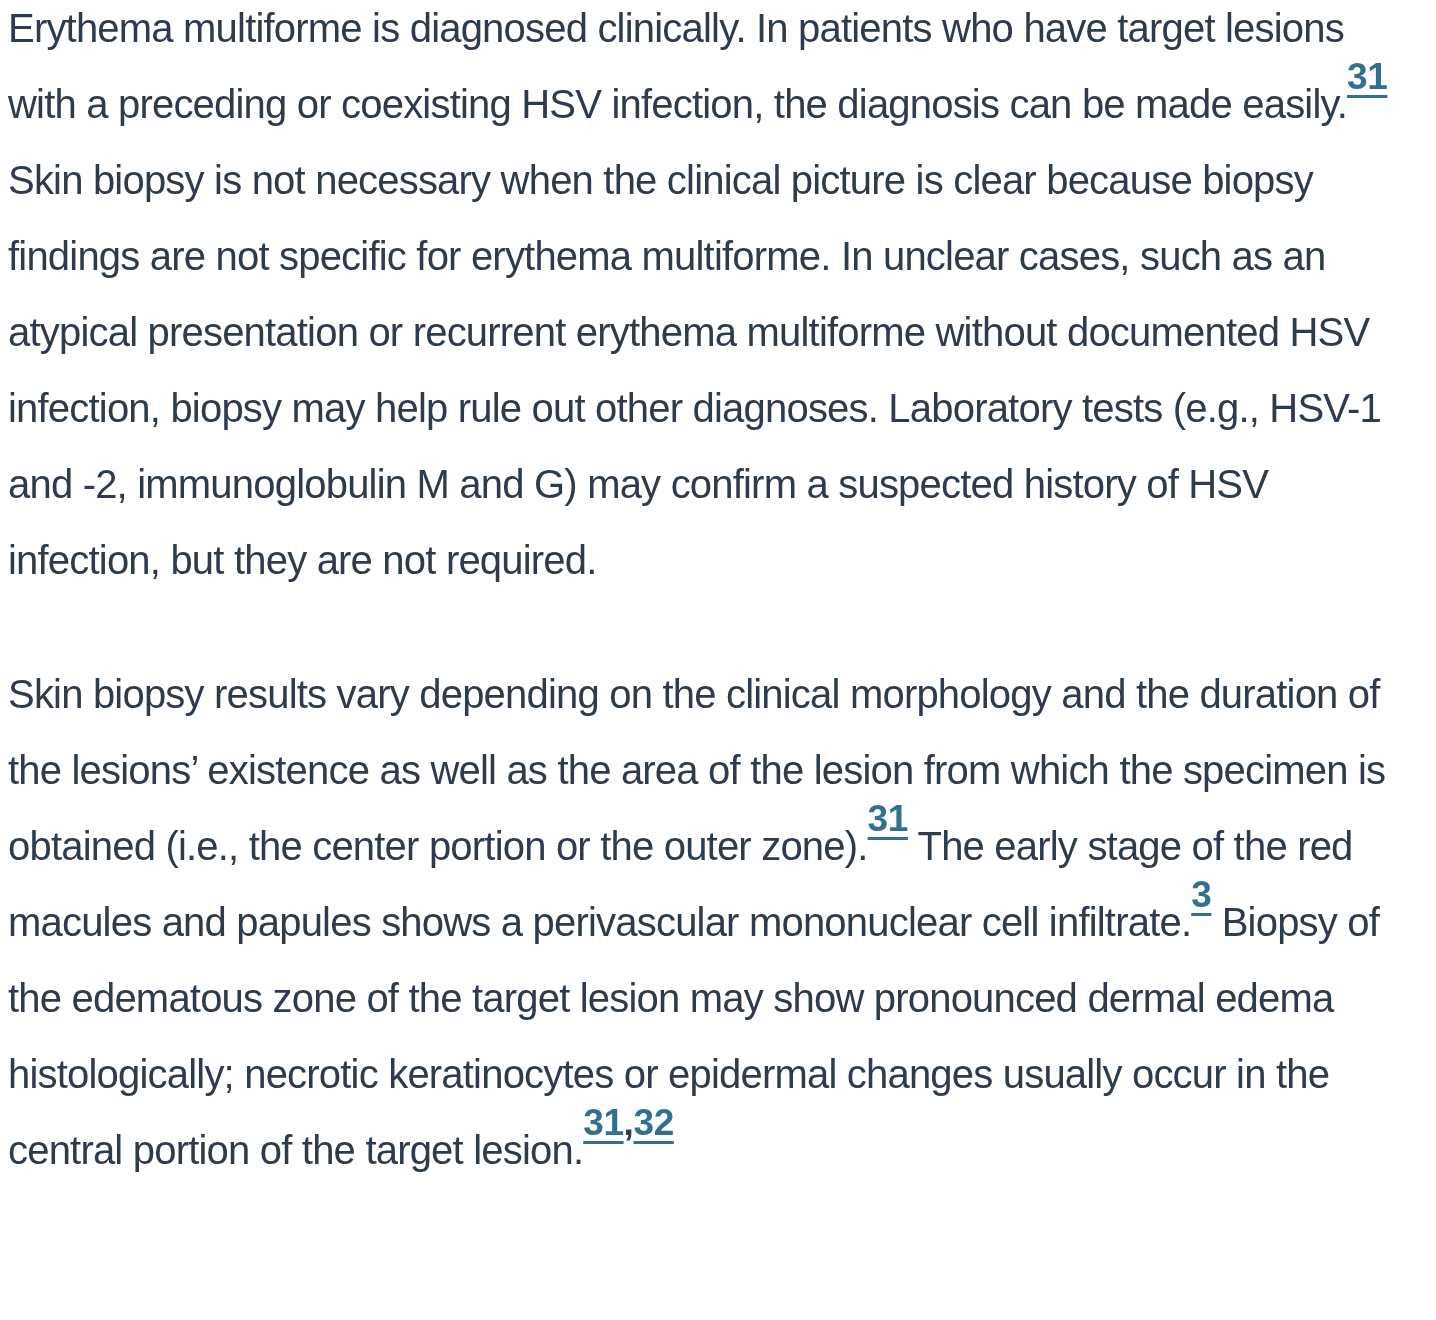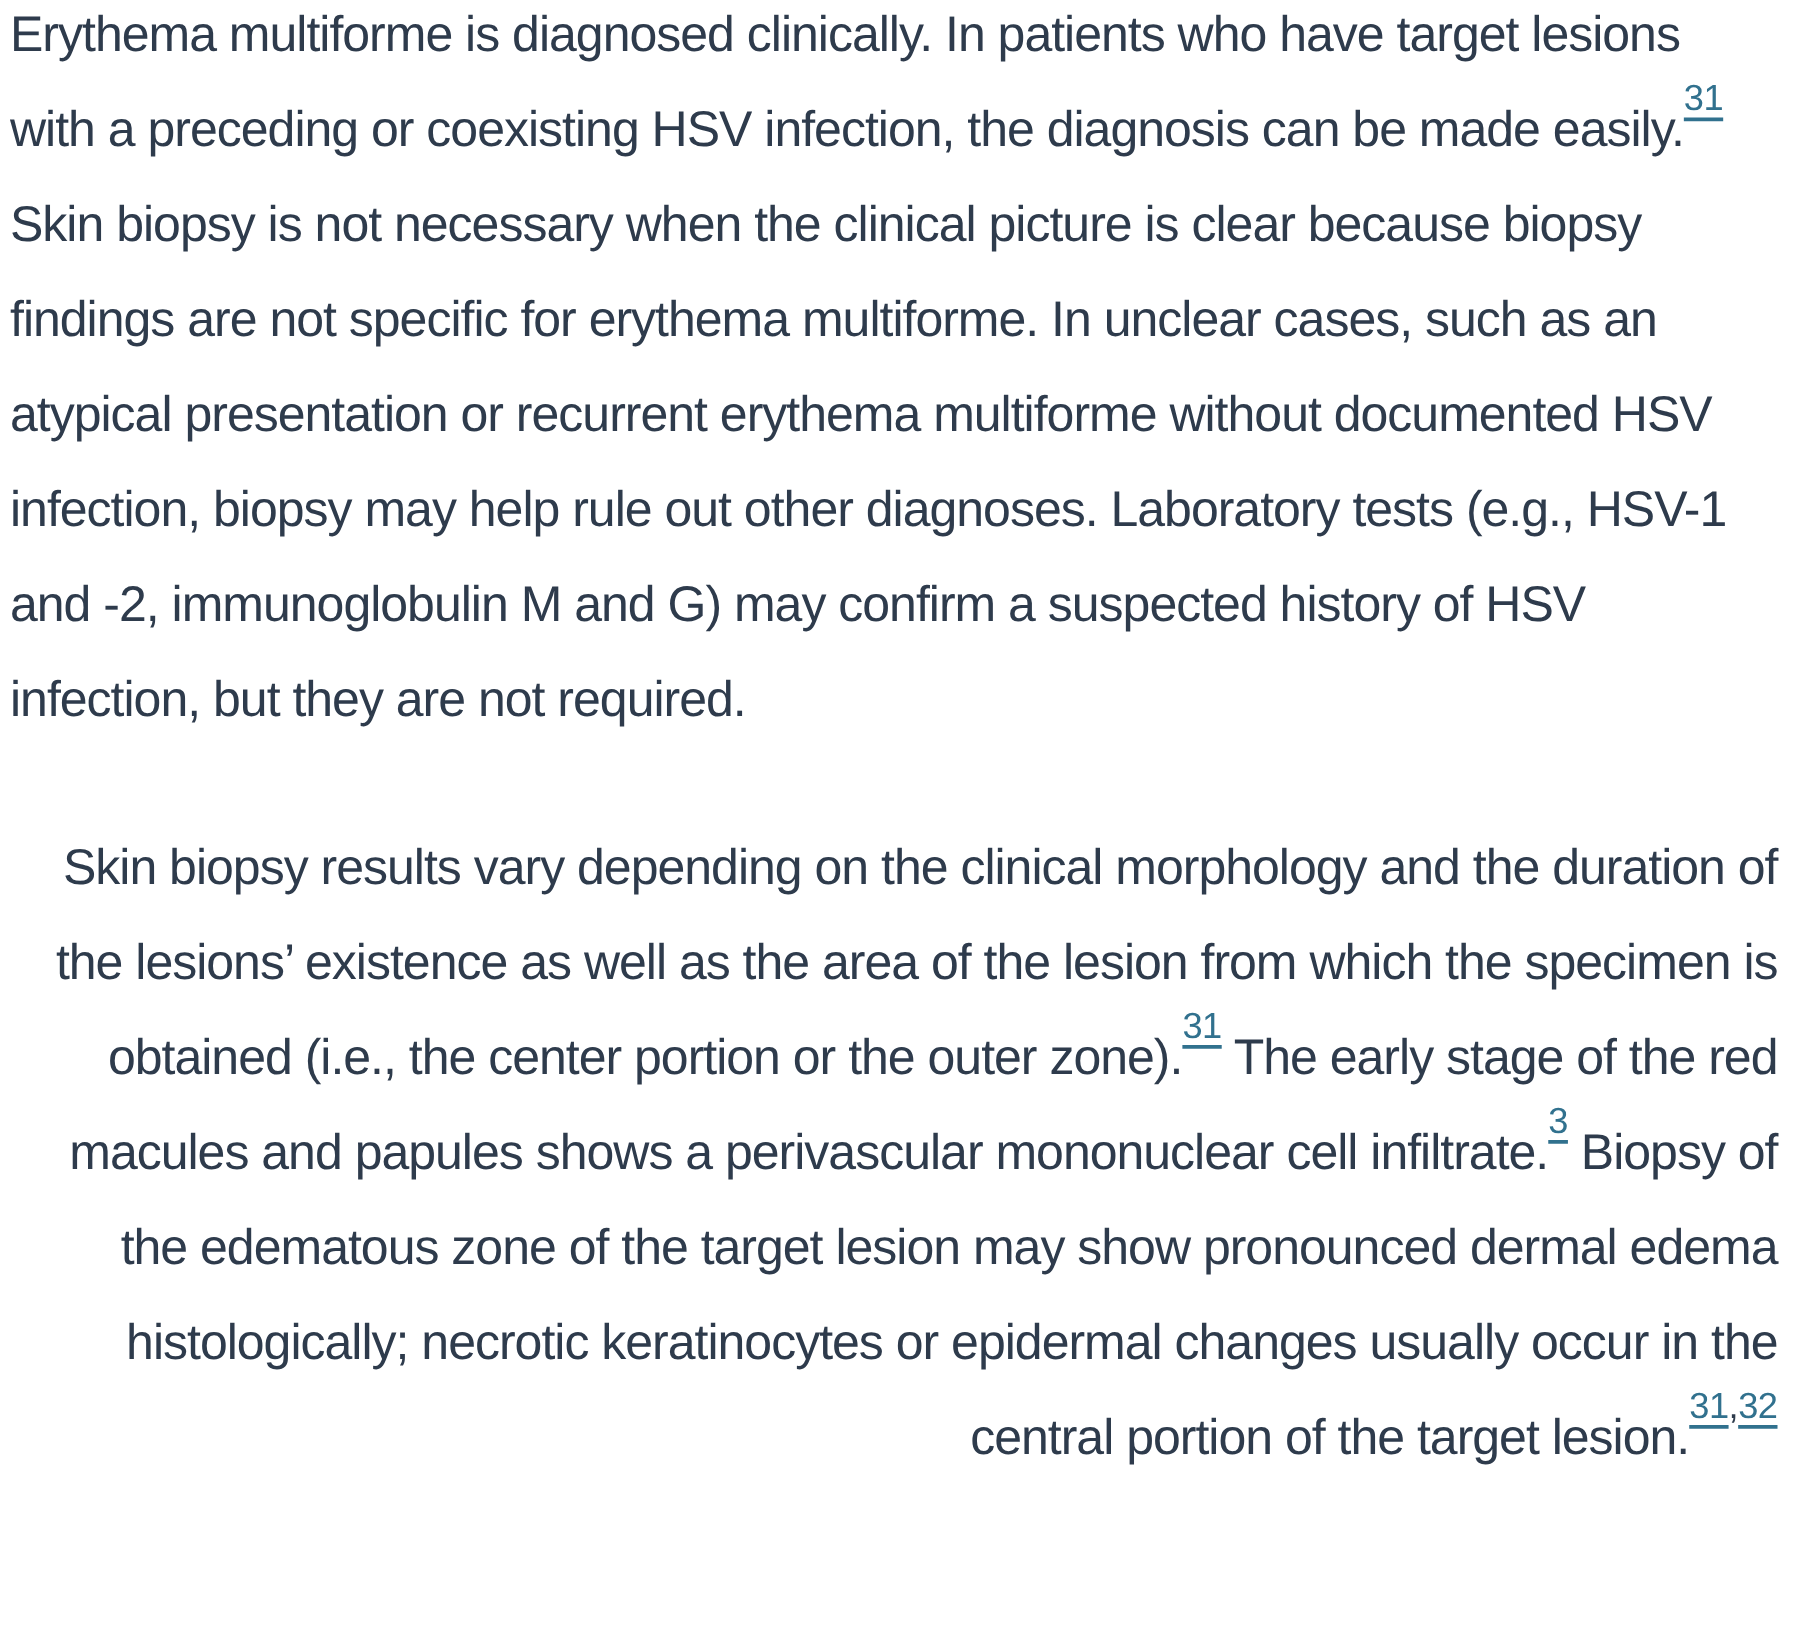--- a/index.html
+++ b/index.html
@@ -15,27 +15,28 @@
     color: #2e3b4c;
   }
   p.para {
     font-size: 40px;
     line-height: 76px;
     letter-spacing: -0.8px;
     font-weight: 400;
     margin: 0 0 58px 0;
   }
   p.para:first-child { margin-top: -10px; }
-  p.para:last-child { margin-bottom: 0; text-align: right; }
+  p.para:last-child { margin-bottom: 0; }
   sup.ref, sup.ref-sep {
-    font-size: 29px;
+    font-size: 37px;
     line-height: 0;
     position: relative;
     top: -15px;
     letter-spacing: -0.4px;
+    font-weight: bold;
   }
   sup.ref a {
     color: #31718e;
     text-decoration: underline;
     text-decoration-thickness: 3px;
     text-underline-offset: 6px;
     cursor: pointer;
   }
   sup.ref-sep {
     color: #2e3b4c;

